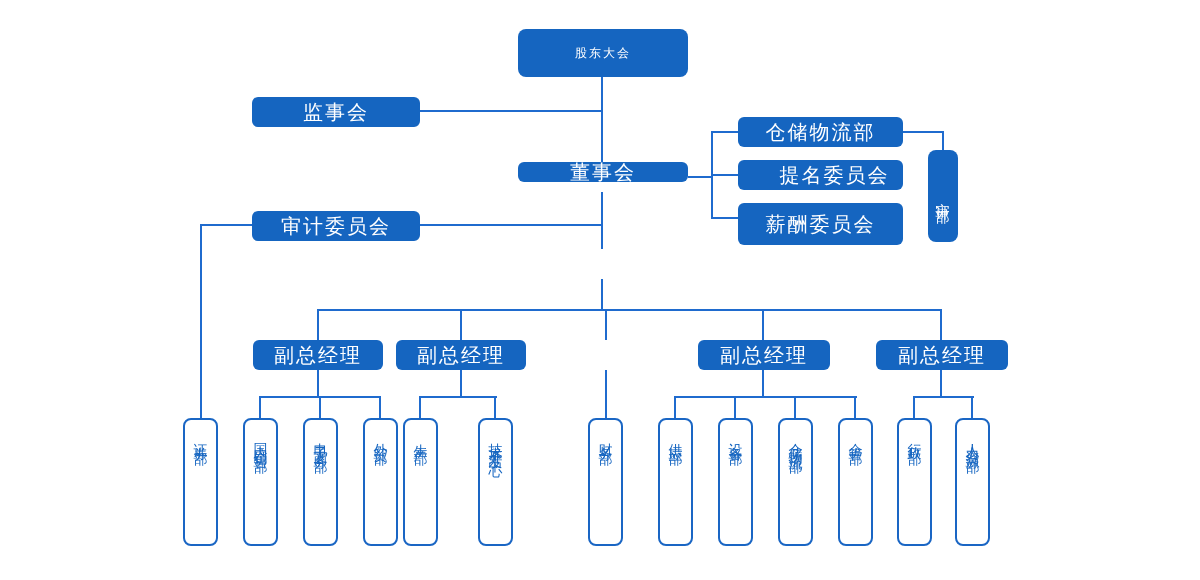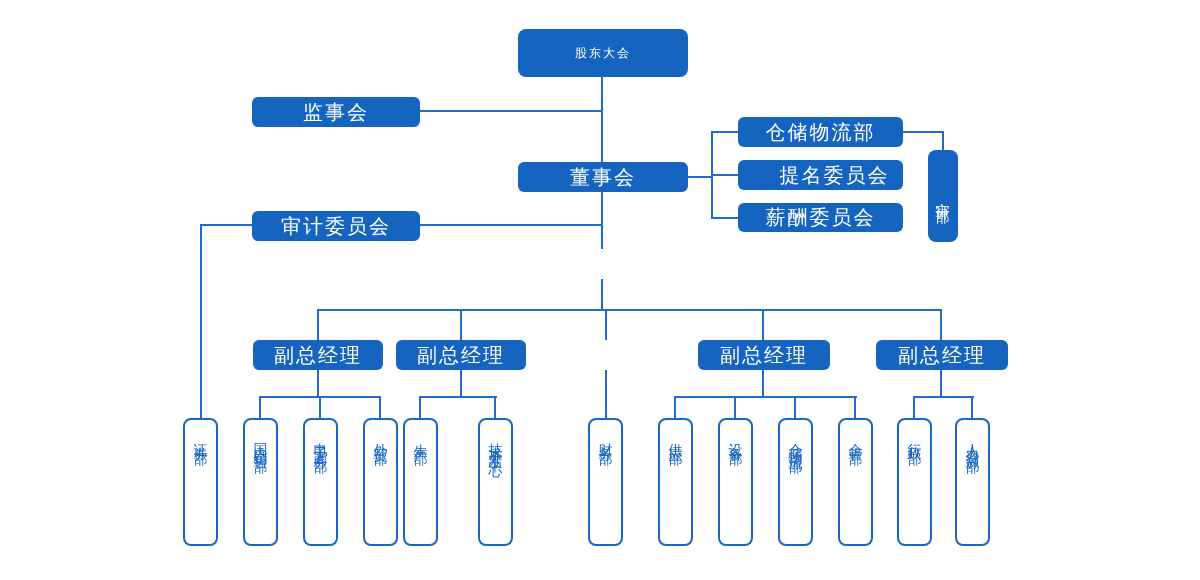--- a/index.html
+++ b/index.html
@@ -80,27 +80,27 @@
 
   <i class="ln" style="left:940px;top:370px;width:2px;height:27px;"></i>
   <i class="ln" style="left:913px;top:396px;width:61px;height:2px;"></i>
   <i class="ln" style="left:913px;top:396px;width:2px;height:22px;"></i>
   <i class="ln" style="left:971px;top:396px;width:2px;height:22px;"></i>
 
   <div class="node big" style="left:518px;top:29px;width:170px;height:48px;">股东大会</div>
 
   <div class="node" style="left:252px;top:97px;width:168px;height:30px;">监事会</div>
 
-  <div class="node" style="left:518px;top:162px;width:170px;height:30px;">董事会</div>
+  <div class="node" style="left:518px;top:162px;width:170px;height:20px;">董事会</div>
 
   <div class="node" style="left:738px;top:117px;width:165px;height:30px;">仓储物流部</div>
 
   <div class="node" style="left:738px;top:160px;width:165px;height:30px;padding-left:28px;">提名委员会</div>
 
-  <div class="node" style="left:738px;top:203px;width:165px;height:29px;">薪酬委员会</div>
+  <div class="node" style="left:738px;top:203px;width:165px;height:42px;">薪酬委员会</div>
 
   <div class="vnode-filled" style="left:928px;top:150px;width:30px;height:92px;">审计部</div>
 
   <div class="node" style="left:252px;top:211px;width:168px;height:30px;">审计委员会</div>
 
 
   <div class="node" style="left:253px;top:340px;width:130px;height:30px;">副总经理</div>
 
   <div class="node" style="left:396px;top:340px;width:130px;height:30px;">副总经理</div>
 

